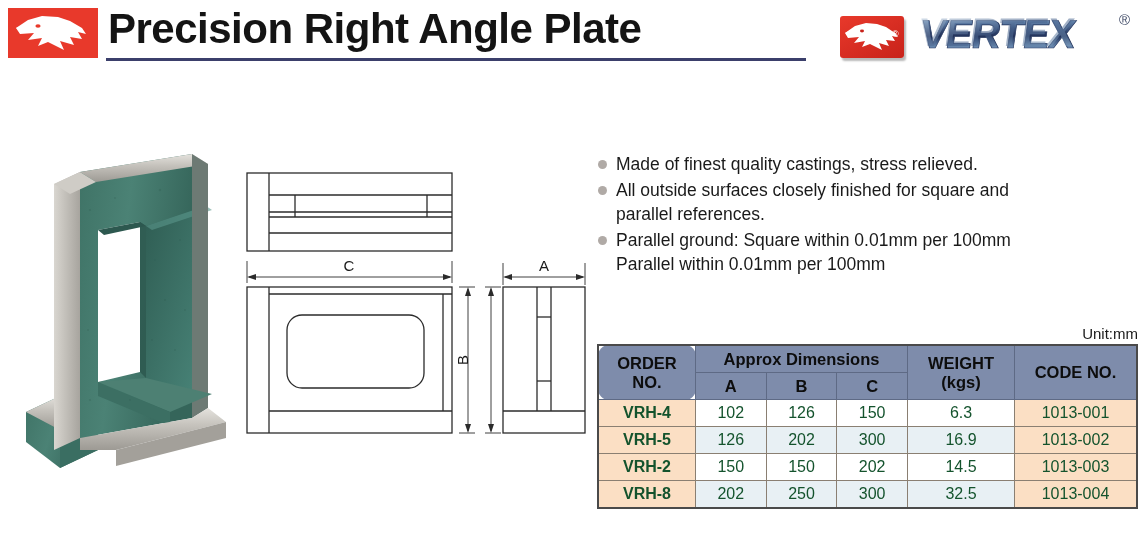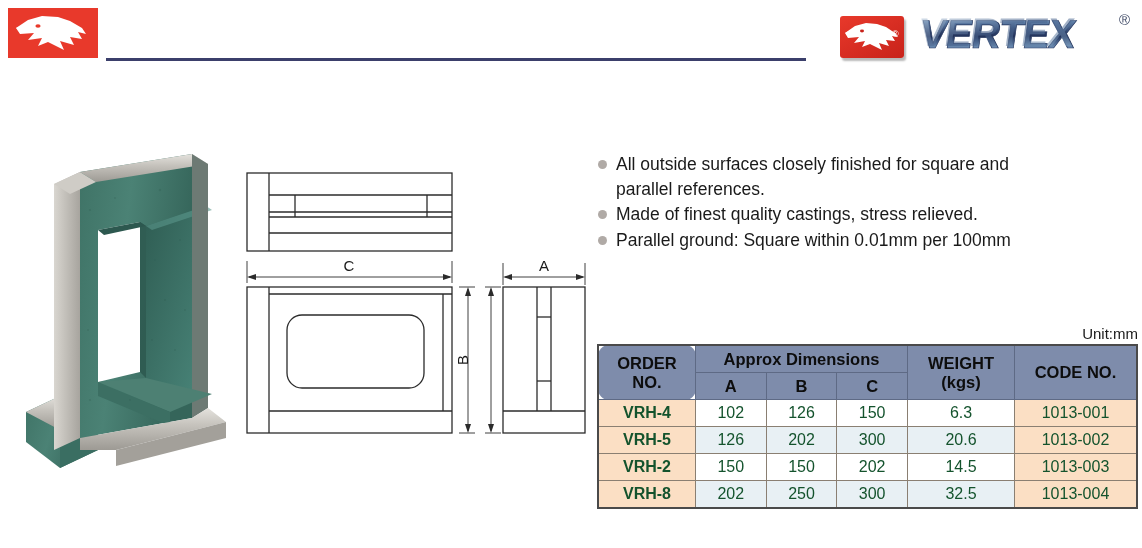--- a/index.html
+++ b/index.html
@@ -187,20 +187,21 @@
     <svg width="90" height="50" viewBox="0 0 90 50">
       <rect x="0" y="0" width="90" height="50" fill="#E8392B"></rect>
       <path d="M8 20 L20 12 L34 8 L50 9 L62 13 L74 20 L78 26 L70 24 L74 31
                L62 29 L66 37 L52 33 L56 42 L40 34 L30 38 L34 30 L20 32
                L26 25 L12 26 Z" fill="#ffffff"></path>
       <path d="M8 20 L18 16 L14 22 Z" fill="#ffffff"></path>
       <ellipse cx="30" cy="18" rx="2.6" ry="1.8" fill="#E8392B"></ellipse>
     </svg>
   </div>
 
+  <div id="page-title">Precision Right Angle Plate</div>
   <div id="title-rule"></div>
 
   <div id="brand-logo">
     <div id="brand-badge">
       <svg width="64" height="42" viewBox="0 0 64 42">
         <path d="M5 17 L15 10 L26 7 L37 8 L46 11 L55 17 L58 21 L52 20 L55 25
                  L46 24 L49 30 L39 27 L42 34 L30 28 L22 31 L25 25 L14 27
                  L19 21 L8 22 Z" fill="#ffffff"></path>
         <path d="M5 17 L13 13 L10 18 Z" fill="#ffffff"></path>
         <ellipse cx="22" cy="15" rx="2" ry="1.4" fill="#c8221a"></ellipse>
@@ -370,33 +371,34 @@
 
     <text id="dim-c-label" x="114" y="116" text-anchor="middle" font-family="'Liberation Sans', sans-serif" font-size="15" fill="#1a1a1a">C</text>
     <text id="dim-a-label" x="309" y="116" text-anchor="middle" font-family="'Liberation Sans', sans-serif" font-size="15" fill="#1a1a1a">A</text>
     <text id="dim-b-label" x="233" y="205" text-anchor="middle" transform="rotate(-90 233 205)" font-family="'Liberation Sans', sans-serif" font-size="15" fill="#1a1a1a">B</text>
   </svg>
 </div>
 
 <div id="features">
   <div class="feature-row">
     <span class="feature-bullet"></span>
+    <span class="feature-text">Made of finest quality castings, stress relieved.</span>
+  </div>
+  <div class="feature-row">
+    <span class="feature-bullet"></span>
     <span class="feature-text">
       <span>All outside surfaces closely finished for square and</span><br>
       <span>parallel references.</span>
     </span>
   </div>
   <div class="feature-row">
     <span class="feature-bullet"></span>
-    <span class="feature-text">Made of finest quality castings, stress relieved.</span>
-  </div>
-  <div class="feature-row">
-    <span class="feature-bullet"></span>
     <span class="feature-text">
       <span>Parallel ground: Square within 0.01mm per 100mm</span><br>
+      <span>Parallel within 0.01mm per 100mm</span>
     </span>
   </div>
 </div>
 
 <div id="unit-label">Unit:mm</div>
 
 <div id="spec-table-wrap">
   <table id="spec-table">
     <thead>
       <tr>
@@ -424,21 +426,21 @@
         <td class="col-num">126</td>
         <td class="col-num">150</td>
         <td class="col-num">6.3</td>
         <td class="col-code">1013-001</td>
       </tr>
       <tr class="row-odd">
         <td class="col-order">VRH-5</td>
         <td class="col-num">126</td>
         <td class="col-num">202</td>
         <td class="col-num">300</td>
-        <td class="col-num">20.6</td>
+        <td class="col-num">16.9</td>
         <td class="col-code">1013-002</td>
       </tr>
       <tr class="row-even">
         <td class="col-order">VRH-2</td>
         <td class="col-num">150</td>
         <td class="col-num">150</td>
         <td class="col-num">202</td>
         <td class="col-num">14.5</td>
         <td class="col-code">1013-003</td>
       </tr>

